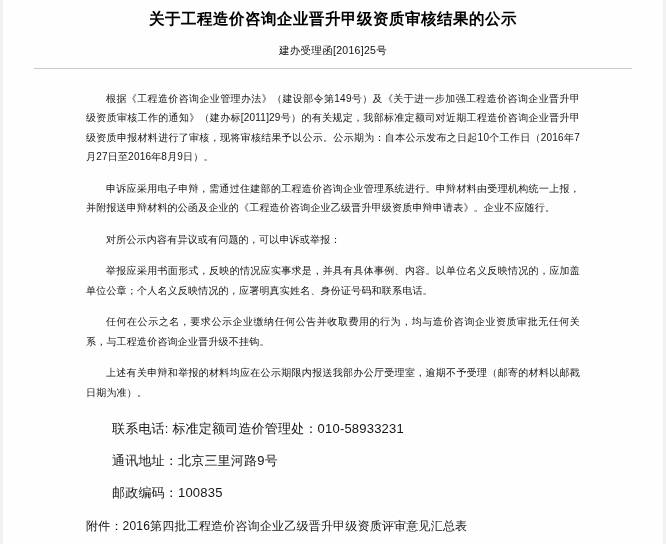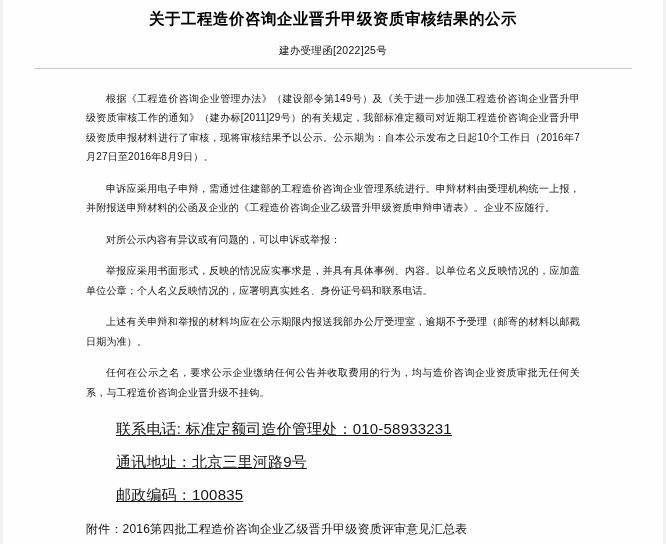--- a/index.html
+++ b/index.html
@@ -55,25 +55,24 @@
     margin-bottom: 12px;
     letter-spacing: 0.2px;
   }
   .para.indent {
     text-indent: 2em;
   }
   .contact {
     margin-top: 18px;
   }
   .contact .line {
-    font-size: 15px;
+    font-size: 13px;
     color: #151515;
     margin-bottom: 14px;
     letter-spacing: 0.2px;
-    text-decoration: underline;
   }
   .contact .sub {
     margin-left: 2em;
   }
   .attach {
     font-size: 12px;
     color: #151515;
     margin-top: 16px;
     letter-spacing: 0.2px;
   }
@@ -88,31 +87,31 @@
   .edge-right { right: 0; }
 </style>
 </head>
 <body>
 
 <div class="page">
   <div class="edge-left"></div>
   <div class="edge-right"></div>
 
   <div class="title">关于工程造价咨询企业晋升甲级资质审核结果的公示</div>
-  <div class="docnum">建办受理函[2022]25号</div>
+  <div class="docnum">建办受理函[2016]25号</div>
 
   <div class="rule"></div>
 
   <div class="body">
     <div class="para indent">根据《工程造价咨询企业管理办法》（建设部令第149号）及《关于进一步加强工程造价咨询企业晋升甲级资质审核工作的通知》（建办标[2011]29号）的有关规定，我部标准定额司对近期工程造价咨询企业晋升甲级资质申报材料进行了审核，现将审核结果予以公示。公示期为：自本公示发布之日起10个工作日（2016年7月27日至2016年8月9日）。</div>
     <div class="para indent">申诉应采用电子申辩，需通过住建部的工程造价咨询企业管理系统进行。申辩材料由受理机构统一上报，并附报送申辩材料的公函及企业的《工程造价咨询企业乙级晋升甲级资质申辩申请表》。企业不应随行。</div>
     <div class="para indent">对所公示内容有异议或有问题的，可以申诉或举报：</div>
     <div class="para indent">举报应采用书面形式，反映的情况应实事求是，并具有具体事例、内容。以单位名义反映情况的，应加盖单位公章；个人名义反映情况的，应署明真实姓名、身份证号码和联系电话。</div>
+    <div class="para indent">任何在公示之名，要求公示企业缴纳任何公告并收取费用的行为，均与造价咨询企业资质审批无任何关系，与工程造价咨询企业晋升级不挂钩。</div>
     <div class="para indent">上述有关申辩和举报的材料均应在公示期限内报送我部办公厅受理室，逾期不予受理（邮寄的材料以邮戳日期为准）。</div>
-    <div class="para indent">任何在公示之名，要求公示企业缴纳任何公告并收取费用的行为，均与造价咨询企业资质审批无任何关系，与工程造价咨询企业晋升级不挂钩。</div>
 
     <div class="contact">
       <div class="line sub">联系电话: 标准定额司造价管理处：010-58933231</div>
       <div class="line sub">通讯地址：北京三里河路9号</div>
       <div class="line sub">邮政编码：100835</div>
     </div>
 
     <div class="attach sub">附件：2016第四批工程造价咨询企业乙级晋升甲级资质评审意见汇总表</div>
 
   </div>

